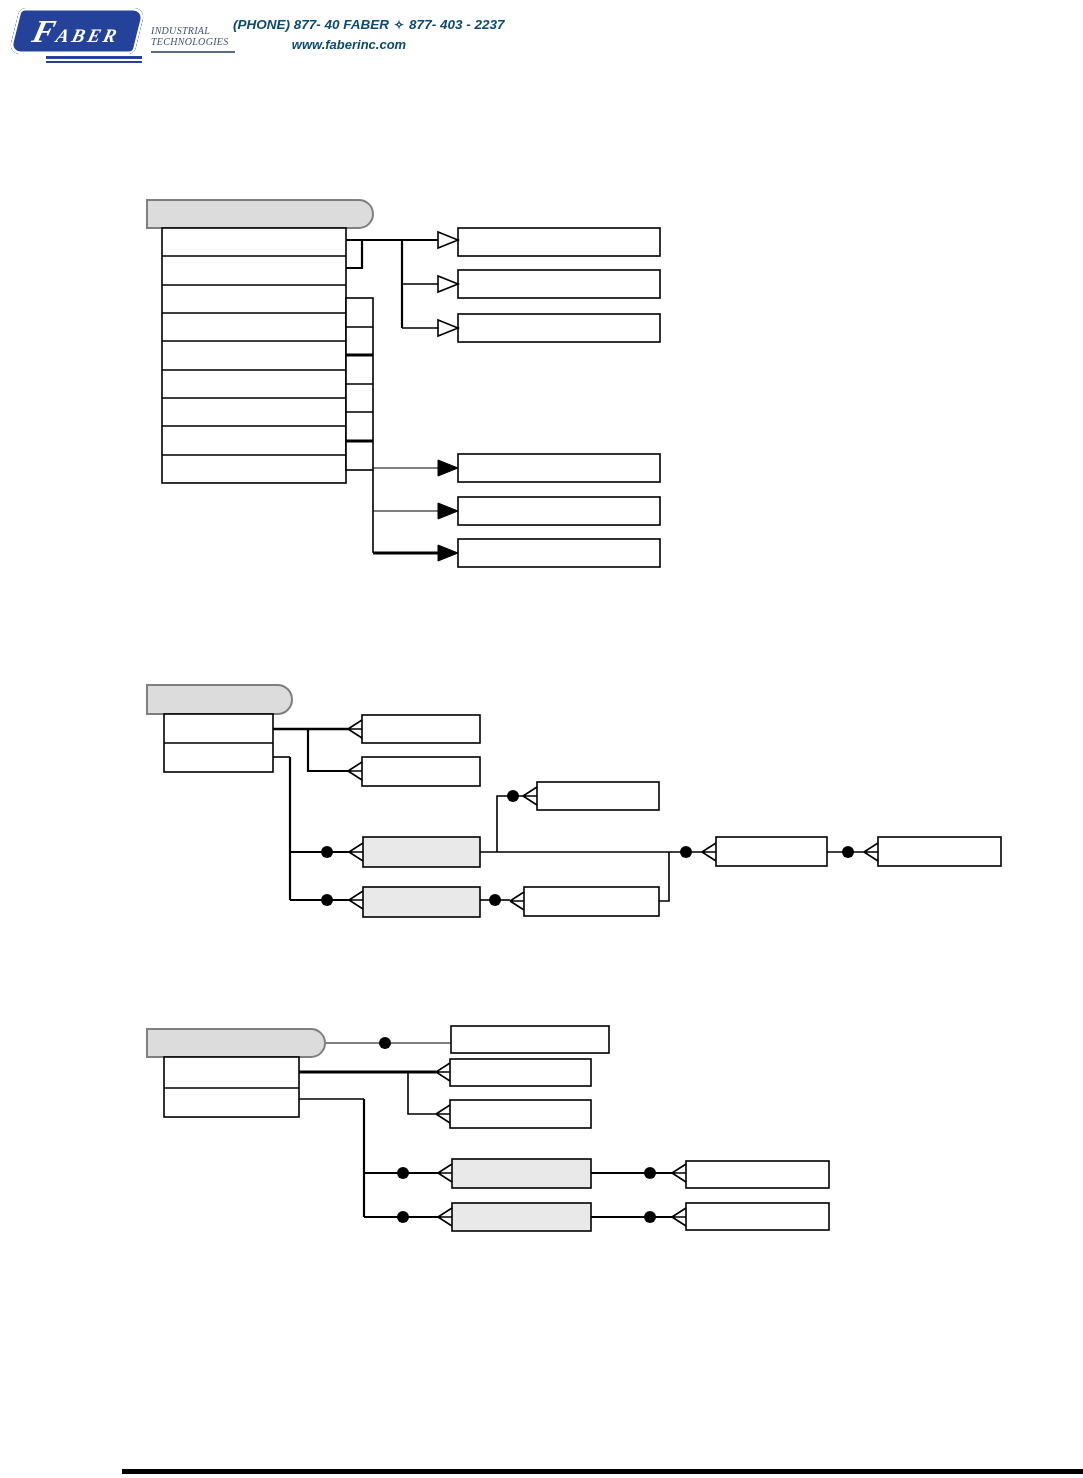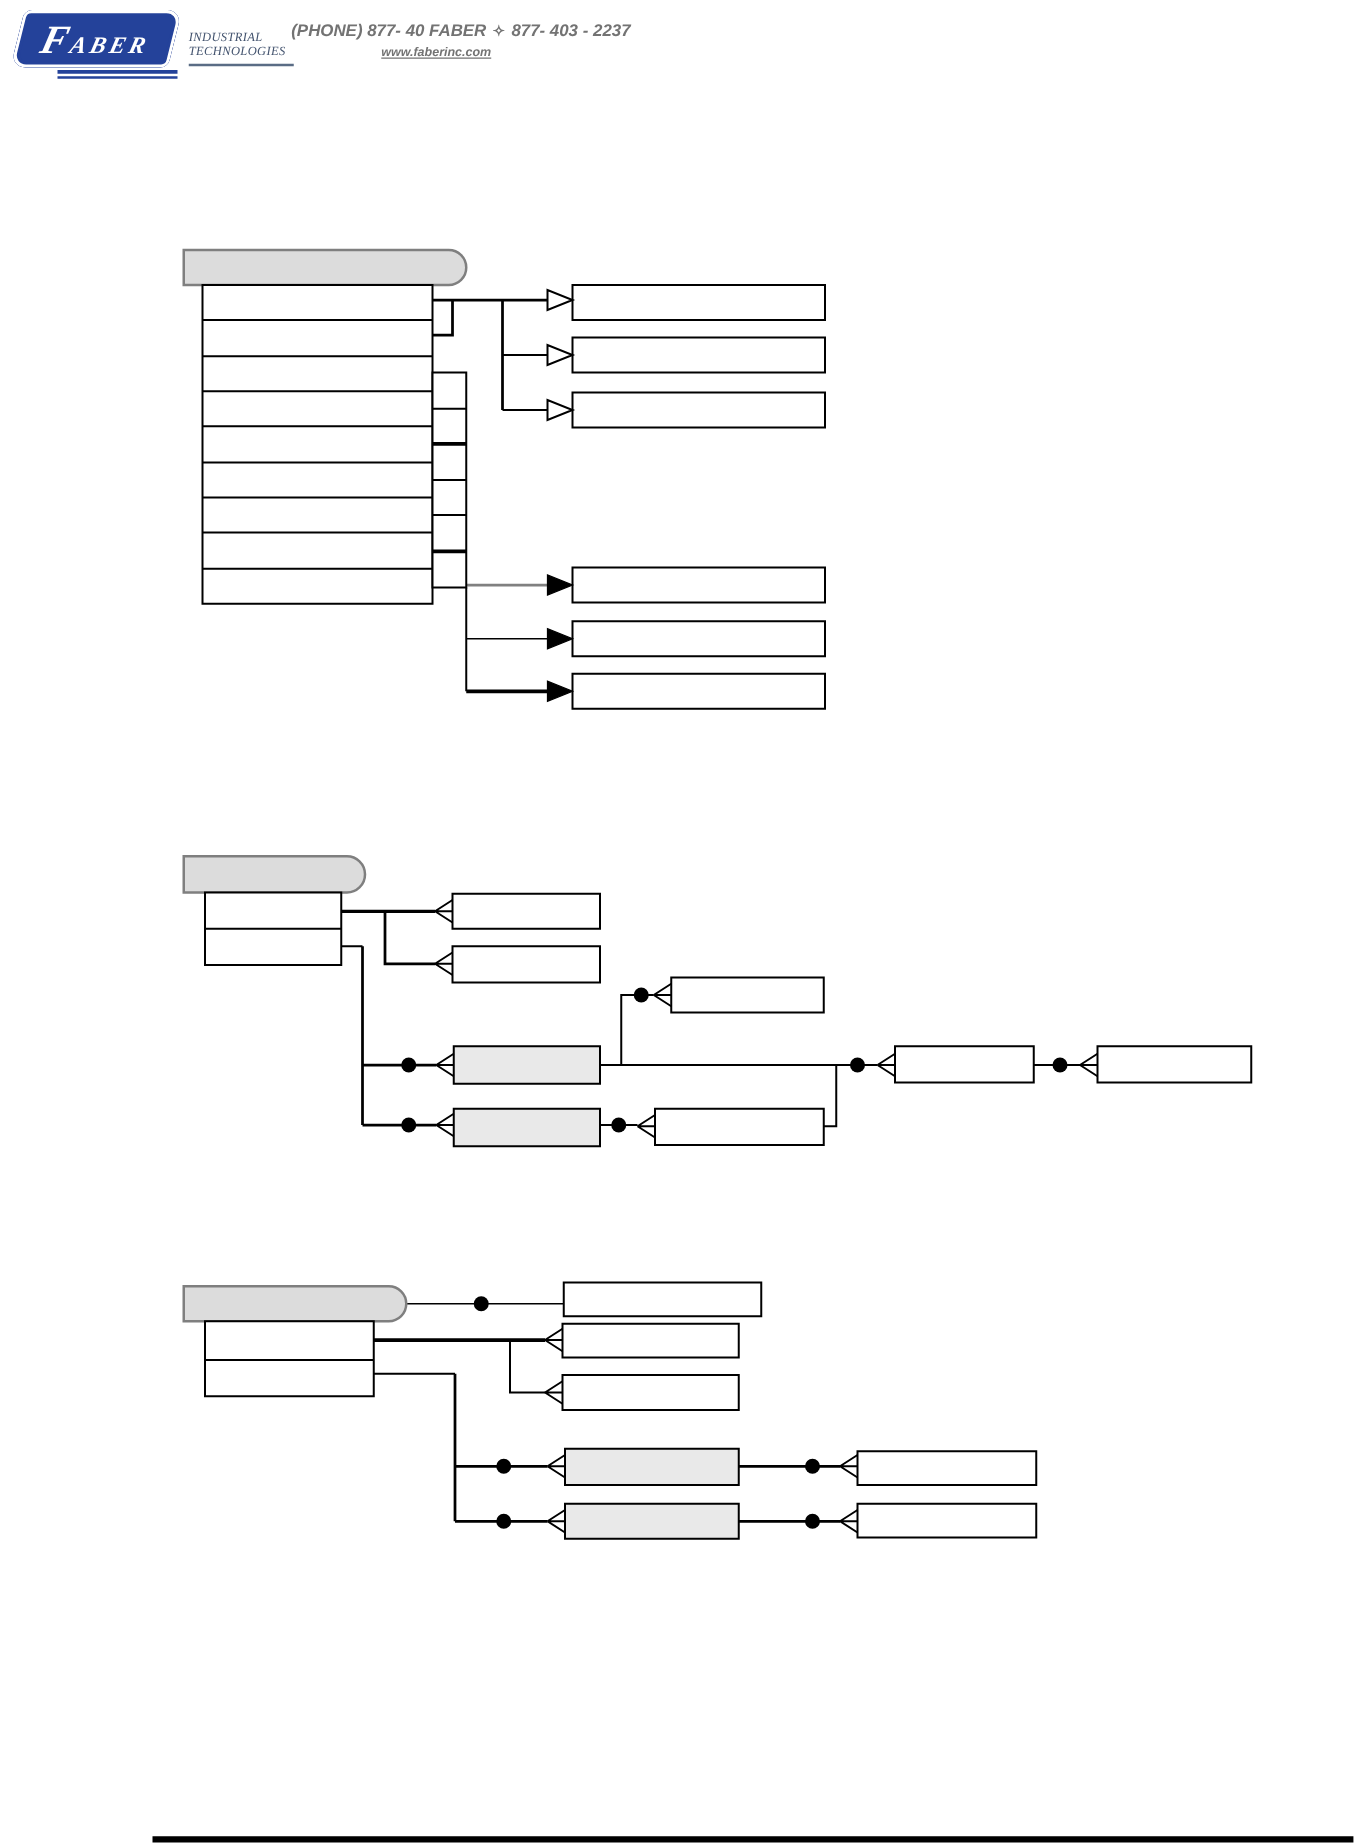--- a/index.html
+++ b/index.html
@@ -13,24 +13,24 @@
   .emblem-inner{color:#fff;font-family:"Liberation Serif",serif;font-weight:bold;
           font-style:italic;font-size:19px;letter-spacing:3px;line-height:1;}
   .emblem-inner::first-letter{font-size:32px;}
   .stripe{position:absolute;background:#24429a;}
   .s1{left:46px;top:56px;width:96px;height:3px;}
   .s2{left:46px;top:61px;width:96px;height:2px;}
   .it-block{position:absolute;left:151px;top:25px;font-family:Liberation Serif, serif;}
   .it-line{font-style:italic;font-size:10px;line-height:11px;color:#44546f;letter-spacing:.3px;}
   .it-underline{width:84px;height:2px;background:#5a6c85;margin-top:4px;}
   .contact{position:absolute;left:233px;top:17px;width:232px;text-align:center;
-           color:#737373;font-weight:bold;font-style:italic;}
+           color:#0c4a6e;font-weight:bold;font-style:italic;}
   .phone-line{font-size:13.5px;white-space:nowrap;}
   .diamond{font-style:normal;margin:0 5px;font-size:12px;}
-  .website{font-size:10px;margin-top:5px;text-decoration:underline;}
+  .website{font-size:13px;margin-top:5px;}
   
   svg.canvas{position:absolute;left:0;top:0;}
   .box{fill:#ffffff;stroke:#000;stroke-width:1.6;}
   .gbox{fill:#e9e9e9;stroke:#000;stroke-width:1.6;}
   .stadium{fill:#dcdcdc;stroke:#7f7f7f;stroke-width:2;}
   .ln{stroke:#000;stroke-width:1.6;fill:none;}
   .lnThin{stroke:#000;stroke-width:1.1;fill:none;}
   .ln2{stroke:#000;stroke-width:2.2;fill:none;}
   .ln25{stroke:#000;stroke-width:2.6;fill:none;}
   .ln3{stroke:#000;stroke-width:3;fill:none;}

